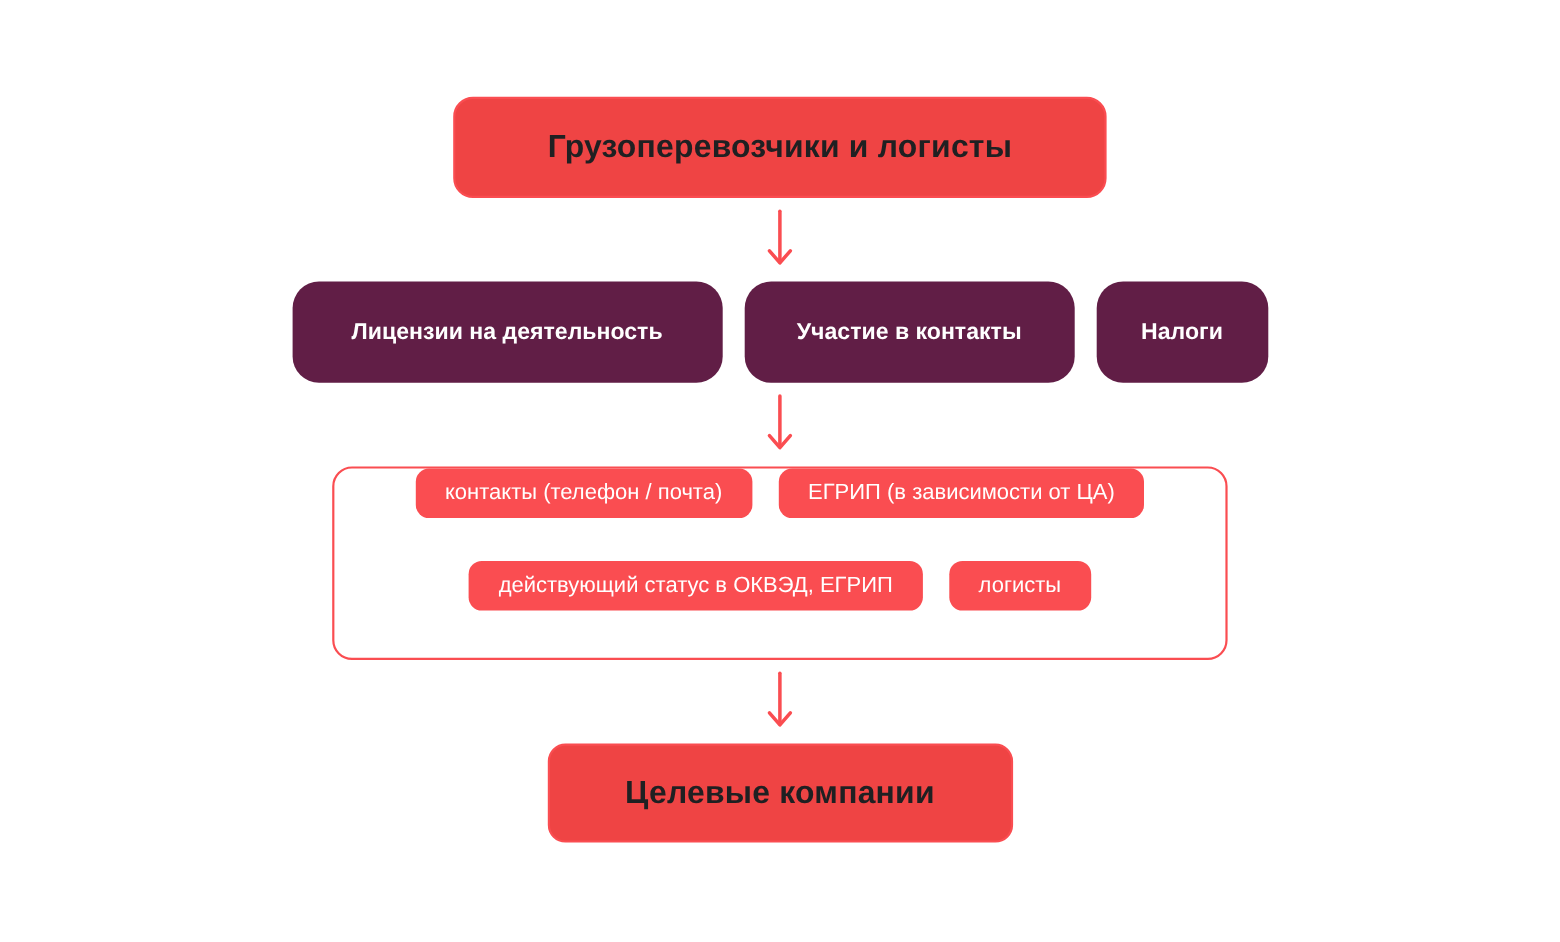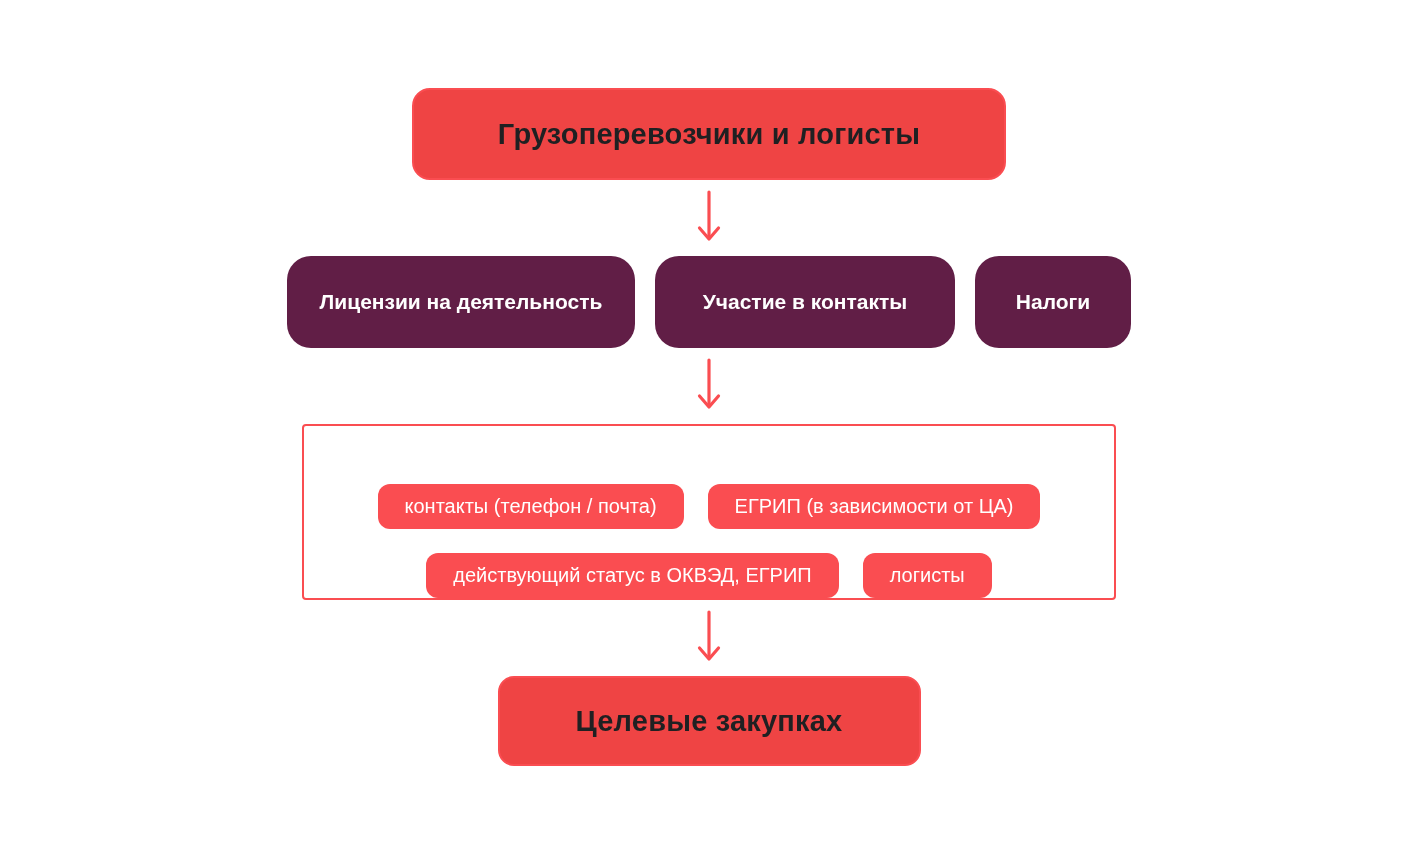--- a/index.html
+++ b/index.html
@@ -60,35 +60,35 @@
     border-radius:24px;
     color:#fff;
     display:flex;
     align-items:center;
     justify-content:center;
     font-size:21px;
     font-weight:600;
     text-align:center;
     padding:0 10px;
   }
-  .pw1{width:348px;}
+  .pw1{width:391px;}
   .pw2{width:300px;}
   .pw3{width:156px;}
   .pw4{width:184px;}
   .filters-group{
     width:814px;
     height:176px;
     border:2px solid var(--accent);
-    border-radius:4px;
+    border-radius:18px;
     background:#fff;
     display:flex;
     flex-direction:column;
     align-items:center;
-    justify-content:flex-end;
-    gap:24px;
+    justify-content:flex-start;
+    gap:39px;
   }
   .pill-row{
     display:flex;
     gap:24px;
     align-items:center;
     justify-content:center;
   }
   .pill{
     background:var(--accent);
     color:#fff;
@@ -158,16 +158,16 @@
   </div>
 
   <div class="arrow-gap">
     <svg width="28" height="58" viewBox="0 0 28 58">
       <line x1="14" y1="3" x2="14" y2="48" stroke="#FA4D51" stroke-width="3.2" stroke-linecap="round"></line>
       <polyline points="4.5,39 14,50 23.5,39" fill="none" stroke="#FA4D51" stroke-width="3.2" stroke-linecap="round" stroke-linejoin="round"></polyline>
     </svg>
   </div>
 
   <div class="outline-box bottom-node">
-    <span>Целевые закупках</span>
+    <span>Целевые компании</span>
   </div>
 
 </div>
 
 </body></html>

